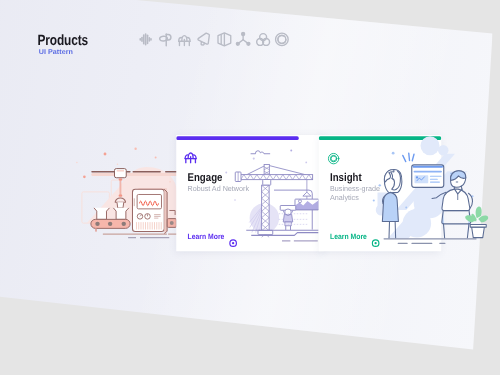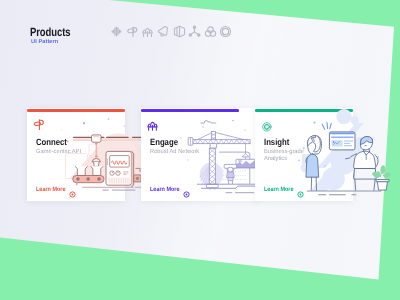--- a/index.html
+++ b/index.html
@@ -1,18 +1,18 @@
 <!DOCTYPE html>
 <html><head>
 <meta charset="utf-8">
 <style>
   html,body{margin:0;padding:0;background:#fff;}
   body{width:400px;height:300px;overflow:hidden;
        font-family:"Liberation Sans",sans-serif;-webkit-font-smoothing:antialiased;text-rendering:geometricPrecision;}
-  #stage{position:relative;width:400px;height:300px;overflow:hidden;background:#86efac;}
+  #stage{position:relative;width:400px;height:300px;overflow:hidden;background:#e5e5e5;}
 
   
   #planeWrap{position:absolute;left:-60px;top:-40px;width:520px;height:380px;
     clip-path:polygon(20px 26px, 454px 66.8px, 438.5px 319.5px, 20px 273px);}
   #plane{position:absolute;left:0;top:0;width:520px;height:380px;
     background:linear-gradient(100deg,#e8e9f2 0%,#edeef6 32%,#f3f4f9 62%,#f8f9fc 100%);}
   #planeShade{position:absolute;left:0;top:0;width:520px;height:380px;
     background:linear-gradient(103deg,rgba(255,255,255,0) 38%,rgba(255,255,255,.40) 56%,rgba(255,255,255,0) 74%);}
 
   
@@ -223,39 +223,20 @@
     </span>
     <span class="ic" style="left:108.4px">
       <svg viewBox="0 0 24 24" width="13" height="13" fill="none" stroke="#b9bcc6" stroke-width="2" stroke-linecap="round">
         <circle cx="12" cy="12" r="9.3"></circle>
           <circle cx="12" cy="12" r="5.9"></circle>
         <path d="M16.1 7.9 A5.9 5.9 0 1 0 17.9 12.1"></path>
       </svg>
     </span>
   </div>
 
-  <div class="card" id="c1">
-    <div class="bar" style="background:#f0543f"></div>
-    <span class="cicon">
-      <svg viewBox="0 0 24 24" width="12" height="12" fill="none" stroke="#f0543f" stroke-width="2.1" stroke-linecap="round">
-        <ellipse cx="8.6" cy="11.6" rx="6.3" ry="3.3" transform="rotate(-7 8.6 11.6)"></ellipse>
-        <path d="M12.8 3.6 V23.4"></path>
-        <path d="M12.8 4.5 h3.4 a4.5 4.5 0 0 1 0 9 h-3.4"></path>
-      </svg>
-    </span>
-    <div class="ttl">Connect</div>
-    <div class="sub">Game-centric API</div>
-    <div class="cta" style="color:#f0543f">Learn More</div>
-    <span class="ctaicon" style="left:42.3px">
-      <svg viewBox="0 0 24 24" width="7" height="7">
-          <circle cx="12" cy="12" r="9" fill="none" stroke="#f0543f" stroke-width="3.2"></circle>
-          <circle cx="12" cy="12" r="3.1" fill="#f0543f"></circle>
-        </svg>
-    </span>
-  </div>
 
   <div class="illu" id="i1" style="left:27px;width:115px;height:93.2px">
     <svg width="115" height="93.2" viewBox="0 0 115 93.2" fill="none" shape-rendering="geometricPrecision">
       <defs>
           <clipPath id="cl1">
             <rect x="0" y="0" width="115" height="93.2"></rect>
           </clipPath>
         </defs>
       <g clip-path="url(#cl1)">
 

